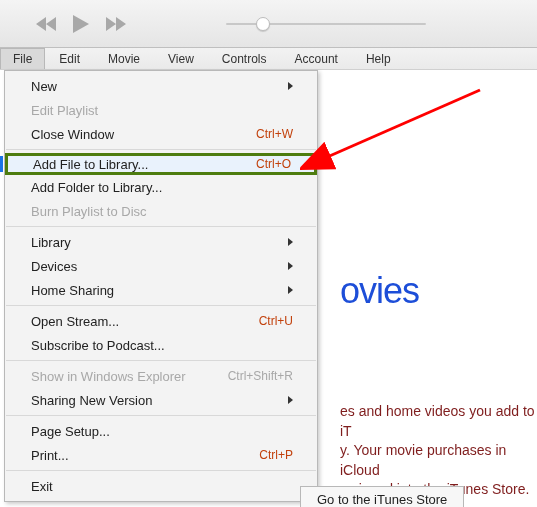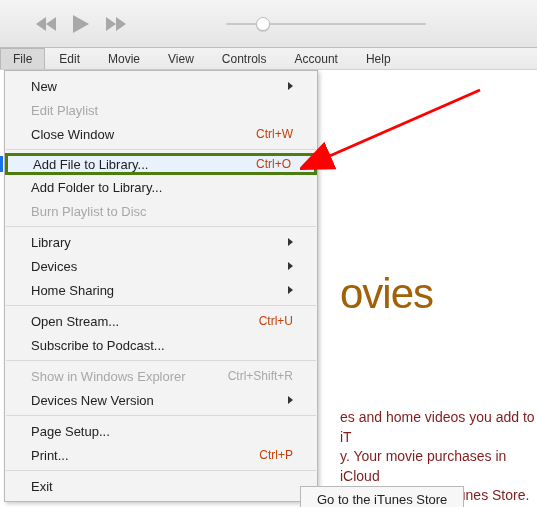--- a/index.html
+++ b/index.html
@@ -40,21 +40,21 @@
   .dd-row.highlight::before {
     content: ""; position: absolute; left: -11px; top: 0; bottom: 0; width: 6px; background: #1a73e8;
   }
   .dd-label { flex: 1; white-space: nowrap; overflow: hidden; }
   .dd-shortcut { color: #c2410c; font-size: 12px; }
   .dd-row.disabled .dd-shortcut { color: #a8a8a8; }
   .dd-sep { height: 1px; background: #d8d8d8; margin: 3px 1px; }
   .arrow { width: 0; height: 0; border-top: 4px solid transparent; border-bottom: 4px solid transparent; border-left: 5px solid #333; margin-left: auto; }
 
   .content { position: absolute; left: 0; right: 0; top: 70px; bottom: 0; padding-left: 340px; padding-top: 200px; overflow: hidden; }
-  .heading { font-size: 42px; font-weight: 300; color: #a16207; margin-bottom: 90px; letter-spacing: -1px; }
+  .heading { font-size: 36px; font-weight: 300; color: #1d4ed8; margin-bottom: 90px; letter-spacing: -1px; }
   .para { font-size: 14px; color: #7f1d1d; line-height: 1.4; }
   .store-btn {
     position: absolute; left: 300px; top: 486px;
     background: #f7f7f7; border: 1px solid #b8b8b8;
     font-size: 13px; padding: 5px 16px; color: #222;
   }
 
   .red-arrow { position: absolute; pointer-events: none; }
 </style>
 </head>
@@ -138,21 +138,21 @@
     </div>
     <div class="dd-row">
       <span class="dd-label">Subscribe to Podcast...</span>
     </div>
     <div class="dd-sep"></div>
     <div class="dd-row disabled">
       <span class="dd-label">Show in Windows Explorer</span>
       <span class="dd-shortcut">Ctrl+Shift+R</span>
     </div>
     <div class="dd-row">
-      <span class="dd-label">Devices New Version</span>
+      <span class="dd-label">Sharing New Version</span>
       <span class="arrow"></span>
     </div>
     <div class="dd-sep"></div>
     <div class="dd-row">
       <span class="dd-label">Page Setup...</span>
     </div>
     <div class="dd-row">
       <span class="dd-label">Print...</span>
       <span class="dd-shortcut">Ctrl+P</span>
     </div>

